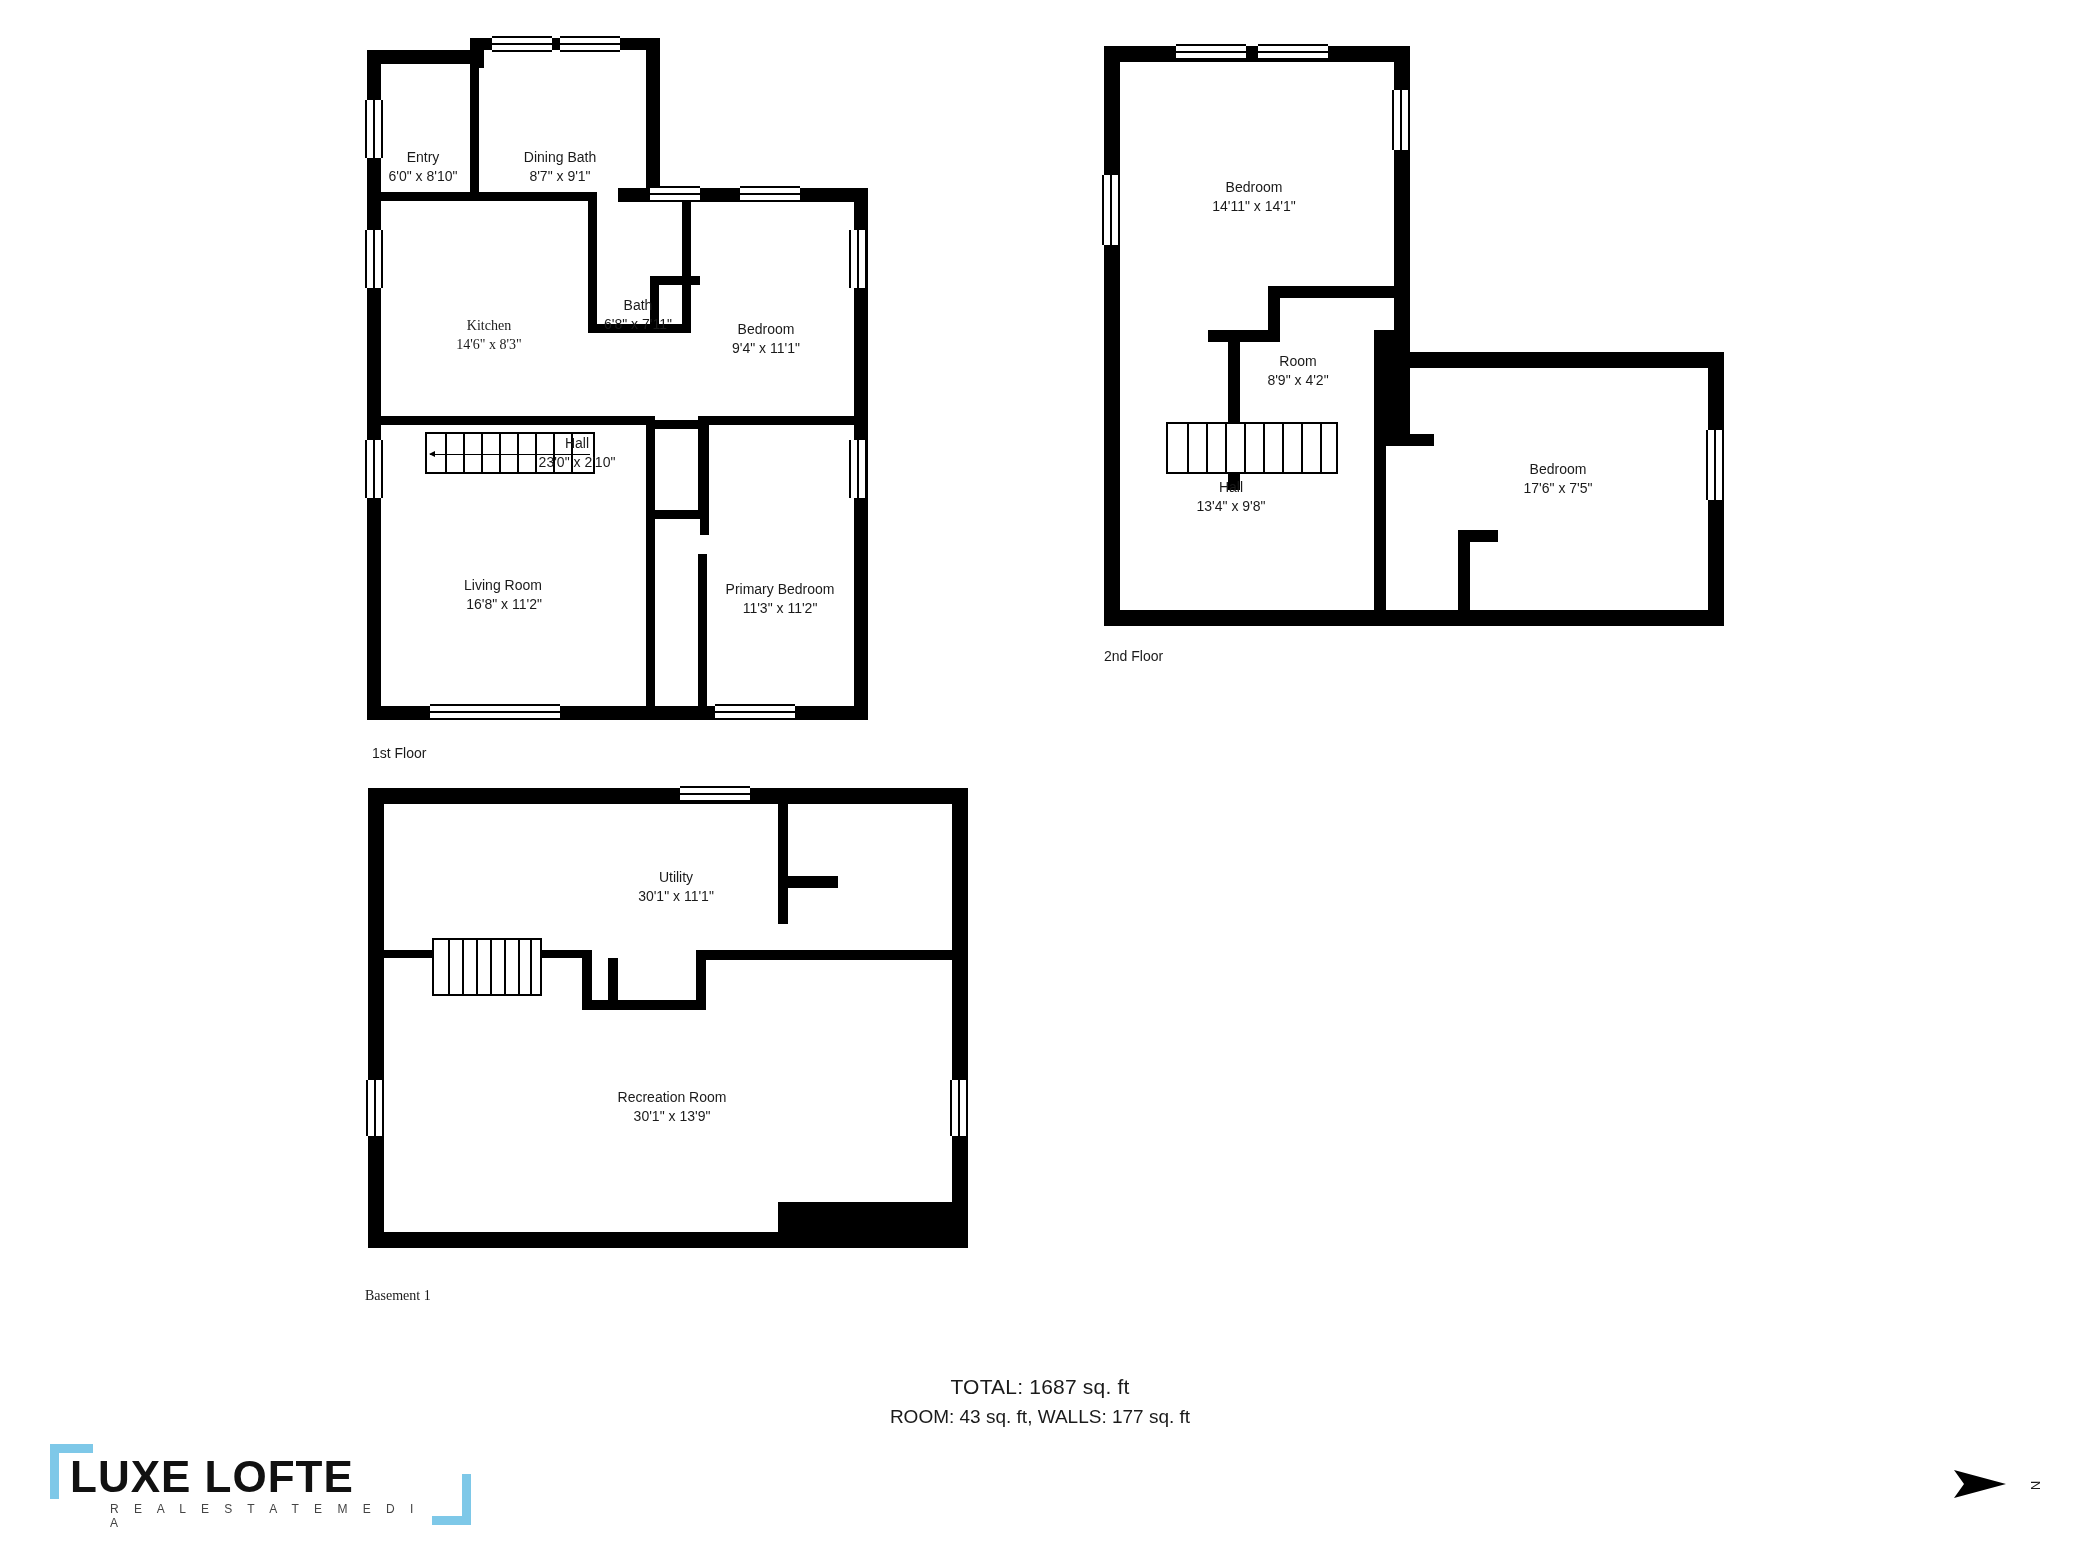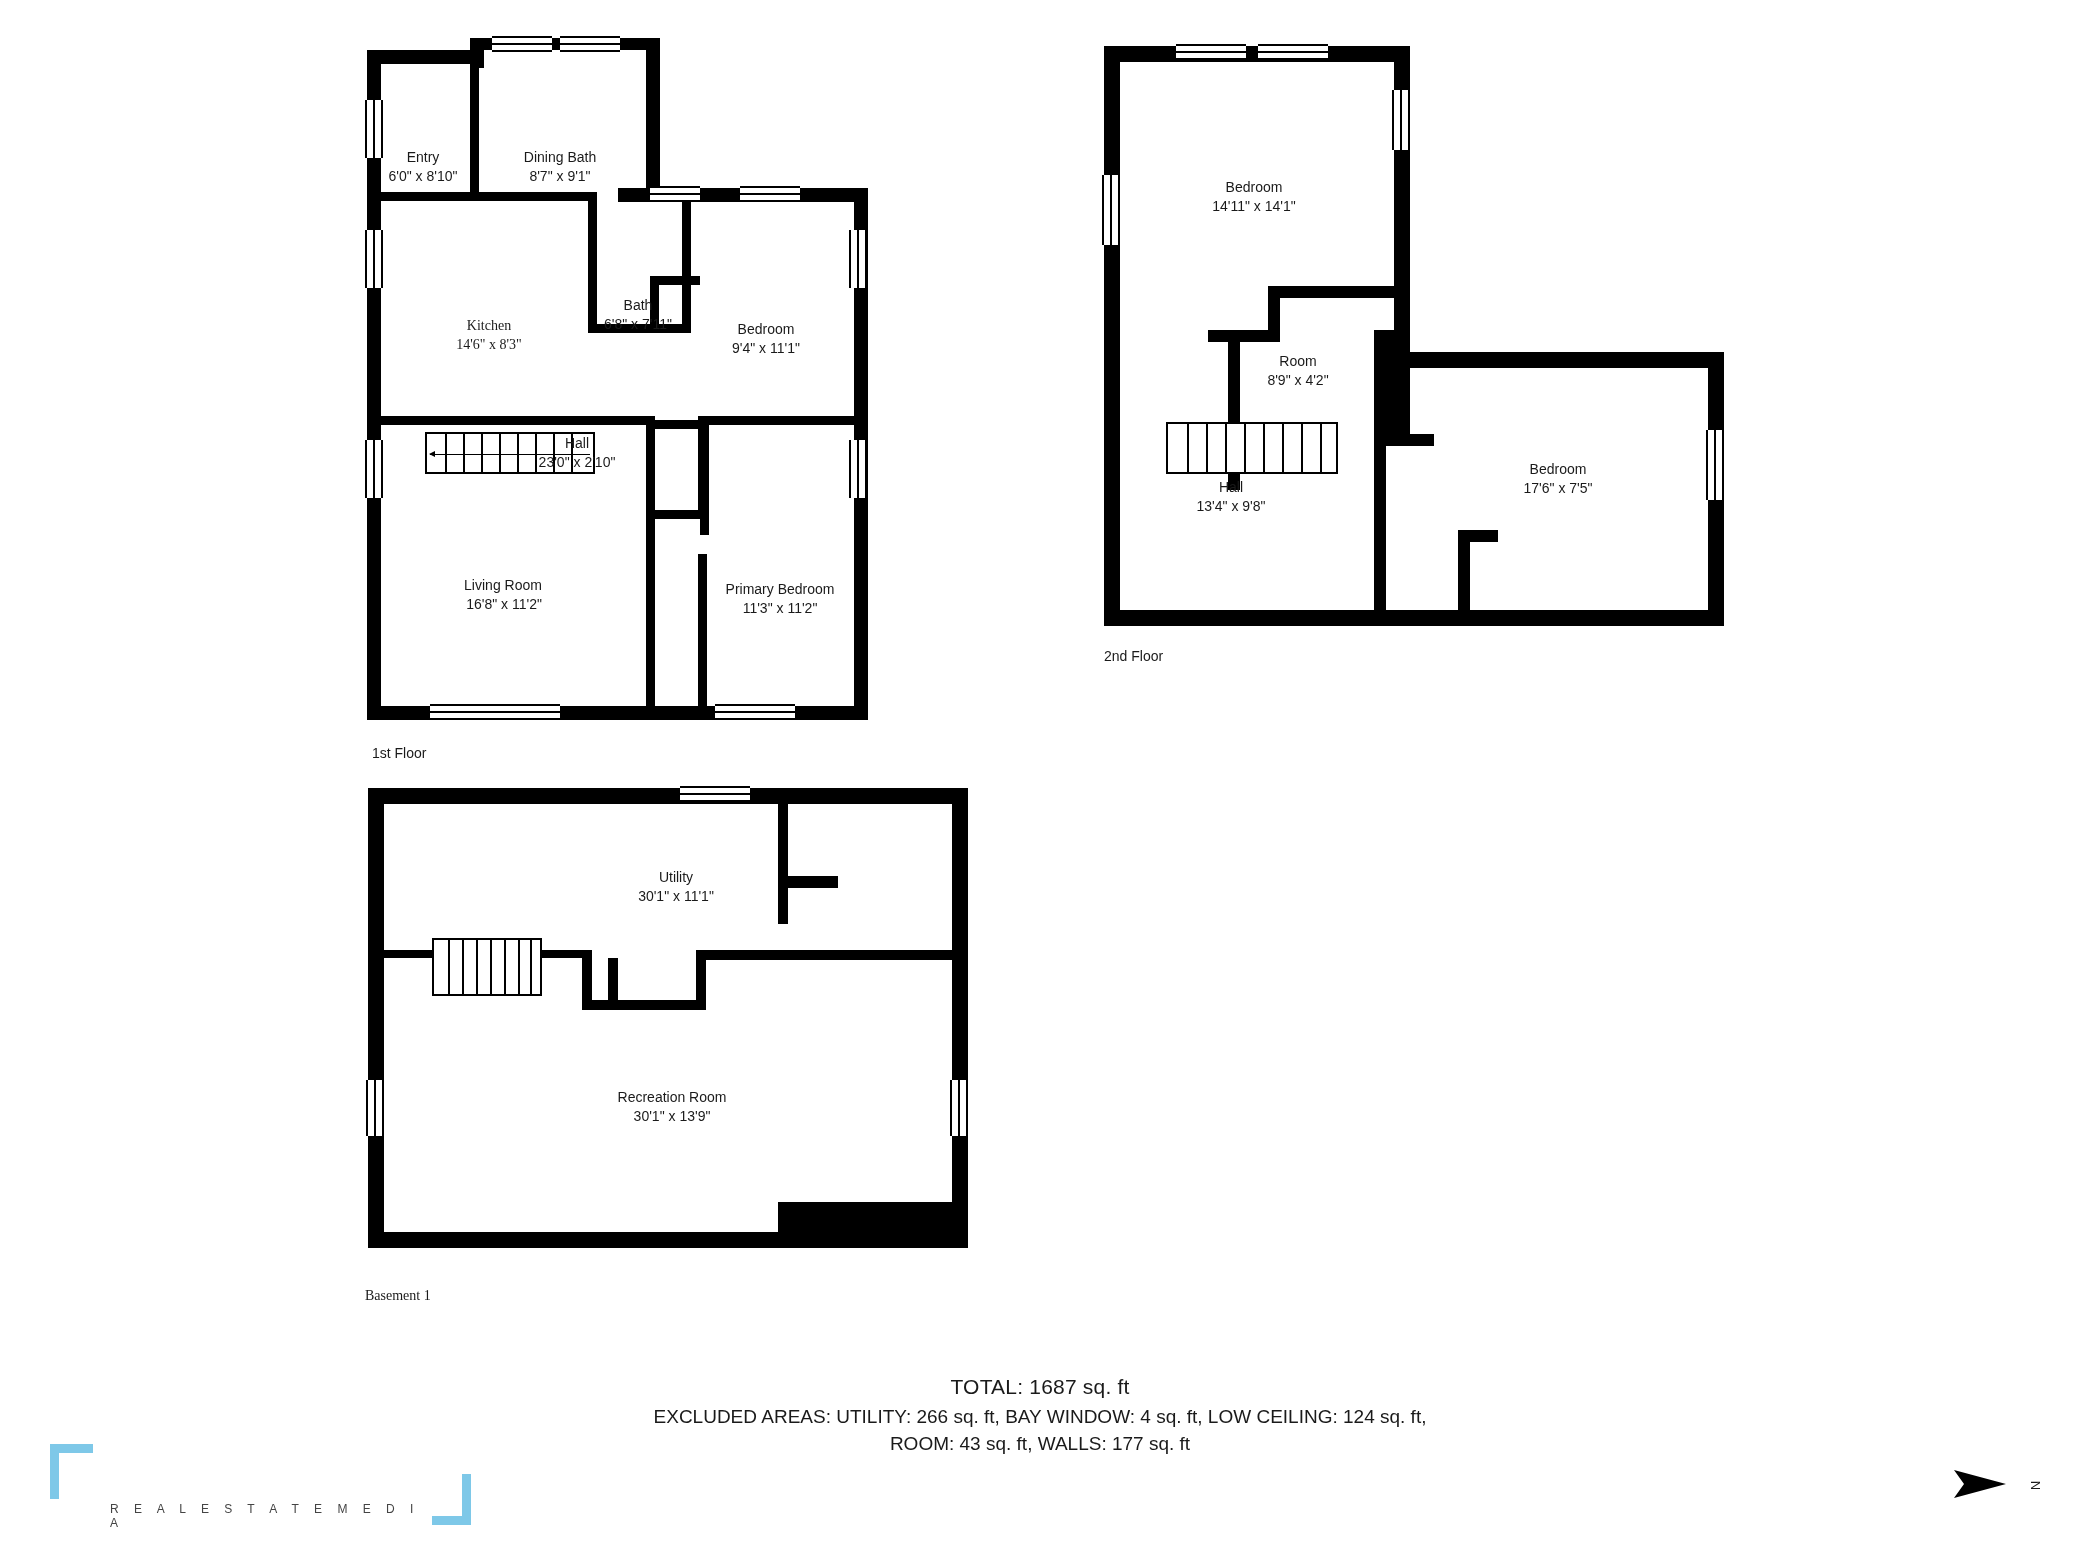--- a/index.html
+++ b/index.html
@@ -403,27 +403,27 @@
     </div>
     <div class="room-label" style="left:312px; top:308px;">
       <span class="name">Recreation Room</span>
       <span class="dims">30'1" x 13'9"</span>
     </div>
   </div>
   <div class="floor-caption" style="left:365px; top:1288px;font-family:Liberation Serif, serif;">Basement 1</div>
 
   <div class="summary" style="top:1375px;">
     <div class="total">TOTAL: 1687 sq. ft</div>
-    <div class="line">EXCLUDED AREAS: UTILITY: 266 sq. ft, BAY WINDOW: 4 sq. ft, LOW CEILING: 124 sq. ft,</div>
     <div class="line">ROOM: 43 sq. ft, WALLS: 177 sq. ft</div>
   </div>
 
   <div class="logo">
     <span class="br-tl"></span>
     <span class="br-br"></span>
+    <span class="brand">LUXE LOFTE</span>
     <span class="sub">R E A L   E S T A T E   M E D I A</span>
   </div>
 
   <div class="compass">
     <svg width="70" height="40" viewBox="0 0 70 40">
       <polygon points="4,6 56,20 4,34 14,20" fill="#000"></polygon>
     </svg>
     <span class="n">N</span>
   </div>
 

